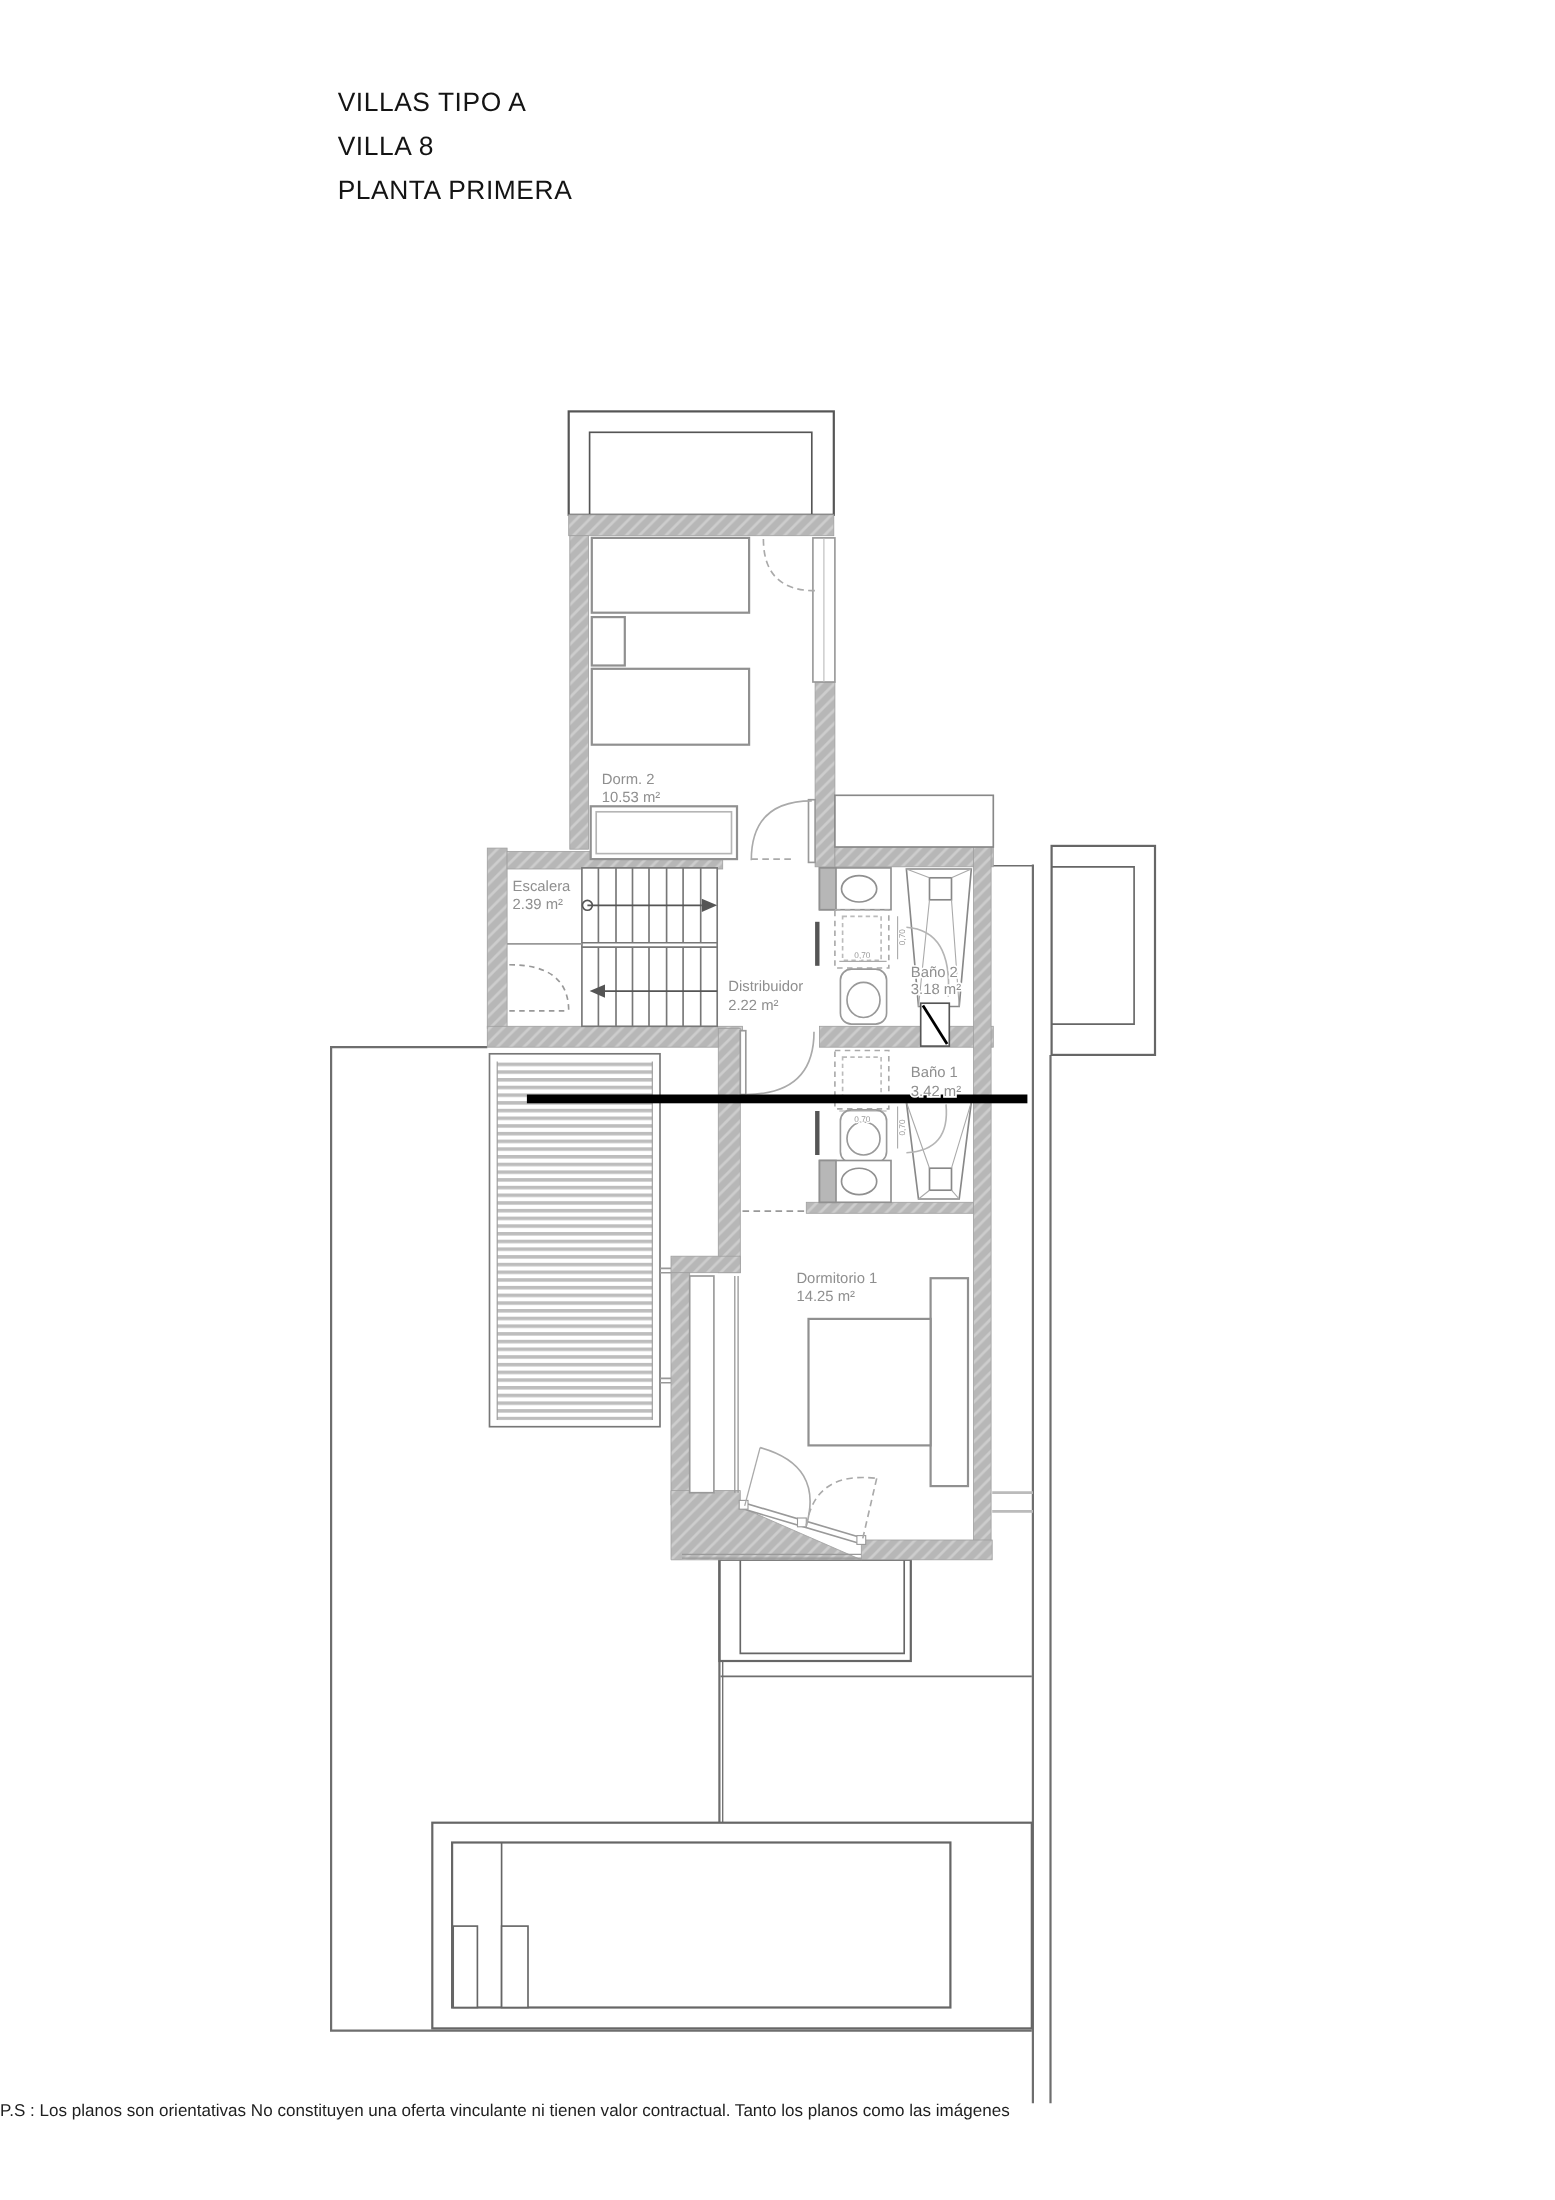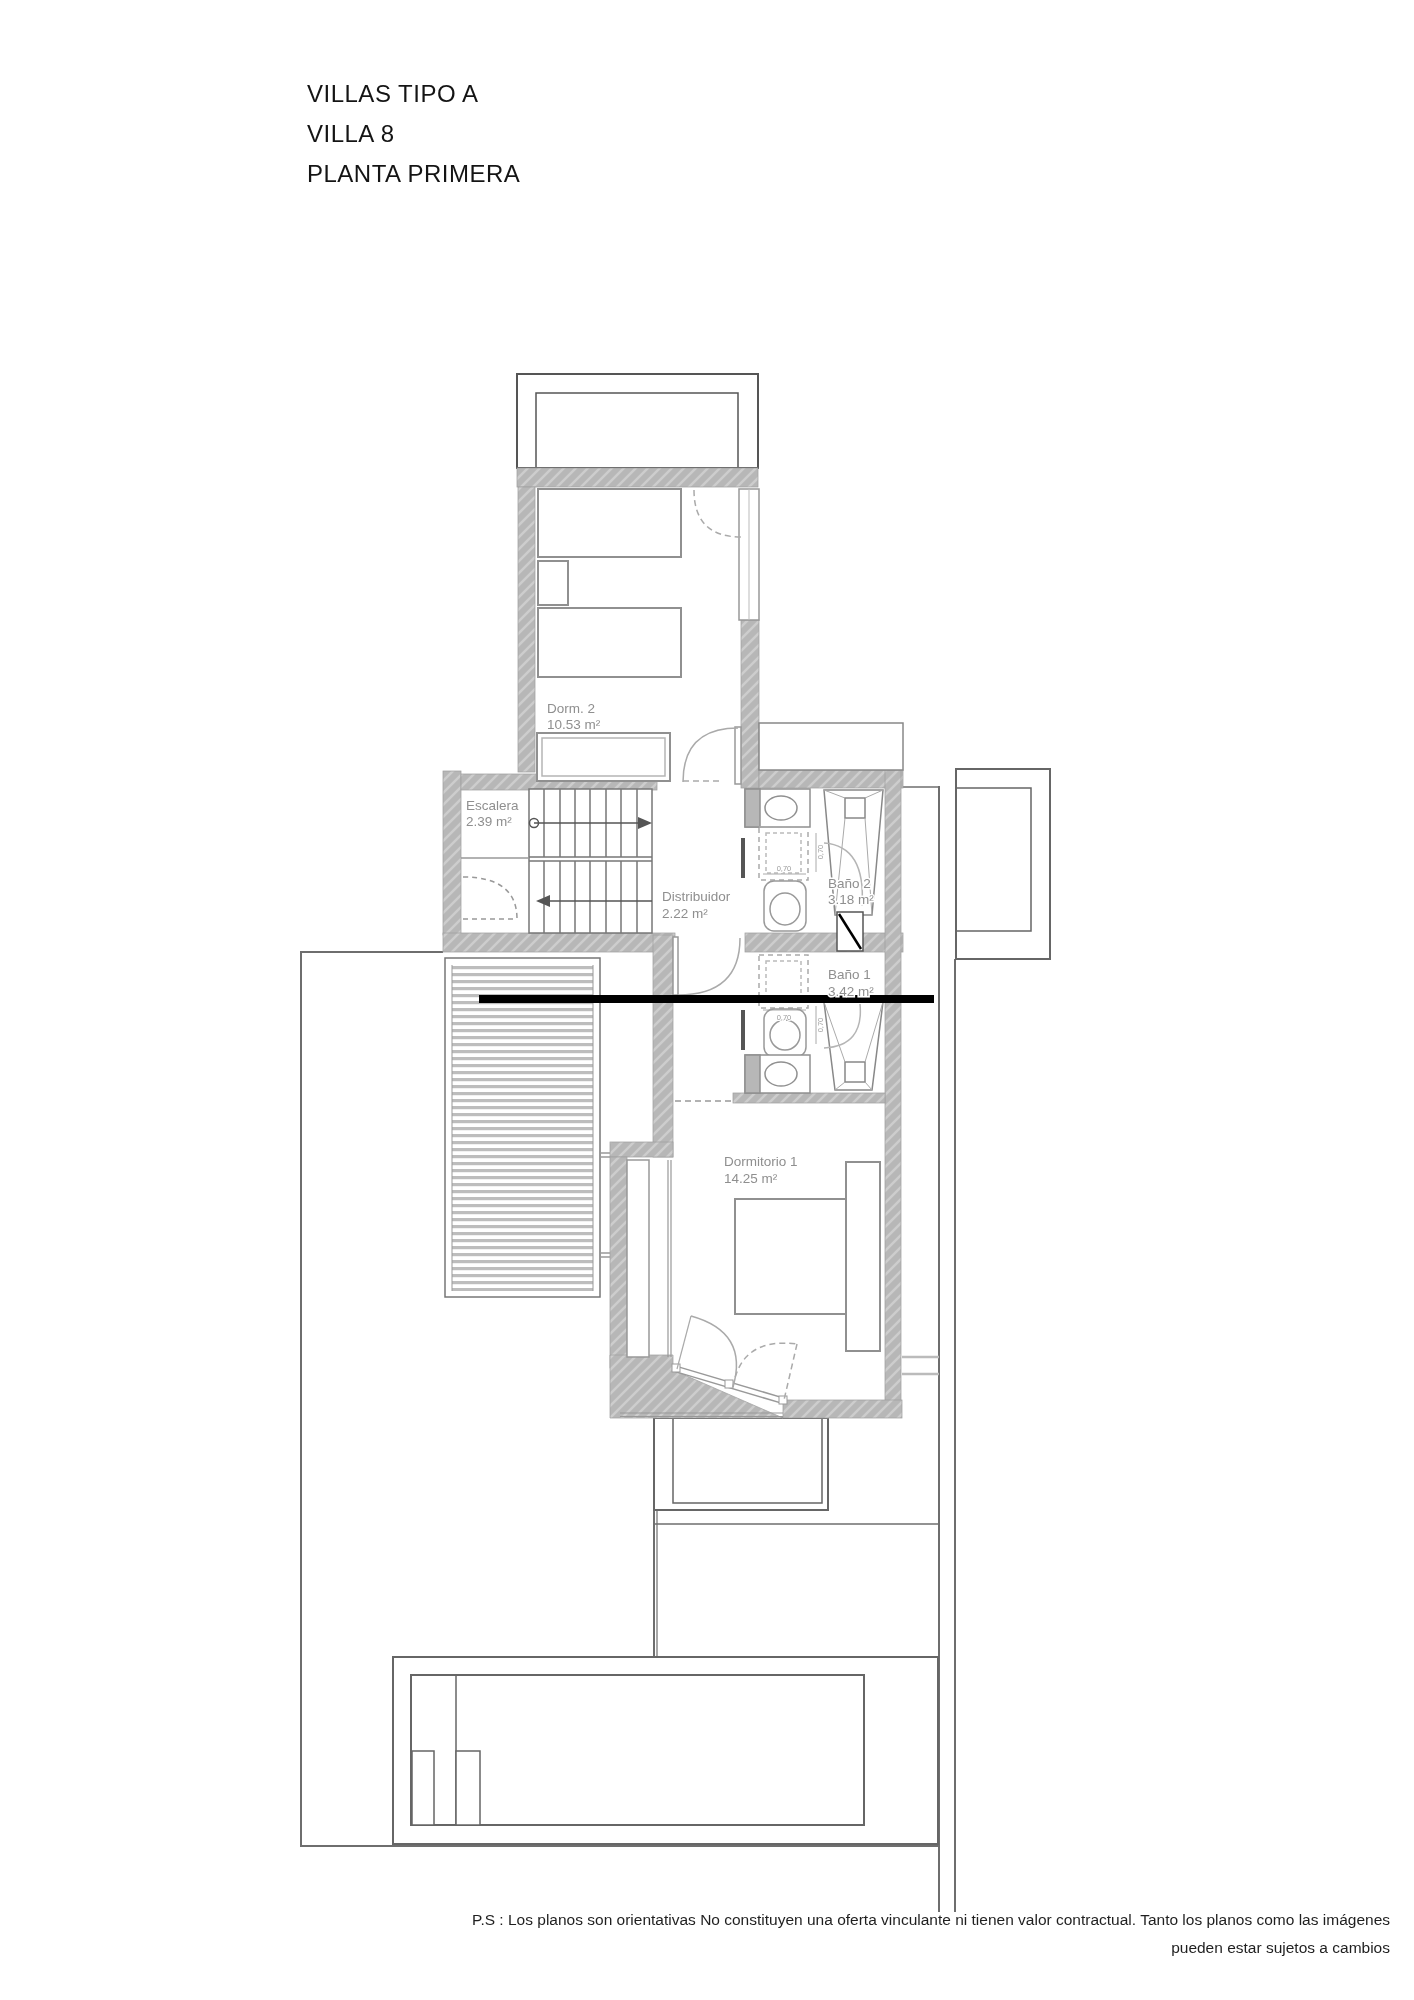--- a/index.html
+++ b/index.html
@@ -7,21 +7,21 @@
     width:1414px;height:2000px;position:relative;background:#ffffff;
     font-family:"Liberation Sans", sans-serif;
   }
   .title-block{
     position:absolute;left:307px;top:74px;
     font-size:24px;line-height:40px;color:#141414;letter-spacing:.5px;
     white-space:pre;
   }
   .footer{
     position:absolute;left:0;top:1906px;width:1390px;
-    text-align:right;font-size:15.5px;line-height:28px;color:#1f1f1f;
+    text-align:left;font-size:15.5px;line-height:28px;color:#1f1f1f;
   }
   svg{position:absolute;left:0;top:0;}
   text.room{font-size:13.5px;fill:#8f8f8f;paint-order:stroke;stroke:#ffffff;stroke-width:3px;}
   text.dim{font-size:7.5px;fill:#9a9a9a;paint-order:stroke;stroke:#ffffff;stroke-width:2px;}
 </style>
 </head>
 <body>
 
 <div class="title-block"><span>VILLAS TIPO A</span>
 <span>VILLA 8</span>
@@ -221,14 +221,13 @@
   <g>
     <text class="dim" x="784" y="871" text-anchor="middle">0,70</text>
     <text class="dim" x="823" y="852" text-anchor="middle" transform="rotate(-90 823 852)">0,70</text>
     <text class="dim" x="784" y="1020" text-anchor="middle">0,70</text>
     <text class="dim" x="823" y="1025" text-anchor="middle" transform="rotate(-90 823 1025)">0,70</text>
   </g>
 </svg>
 
 <div class="footer">
   <div>P.S : Los planos son orientativas No constituyen una oferta vinculante ni tienen valor contractual. Tanto los planos como las imágenes</div>
-  <div>pueden estar sujetos a cambios</div>
 </div>
 
 </body></html>

